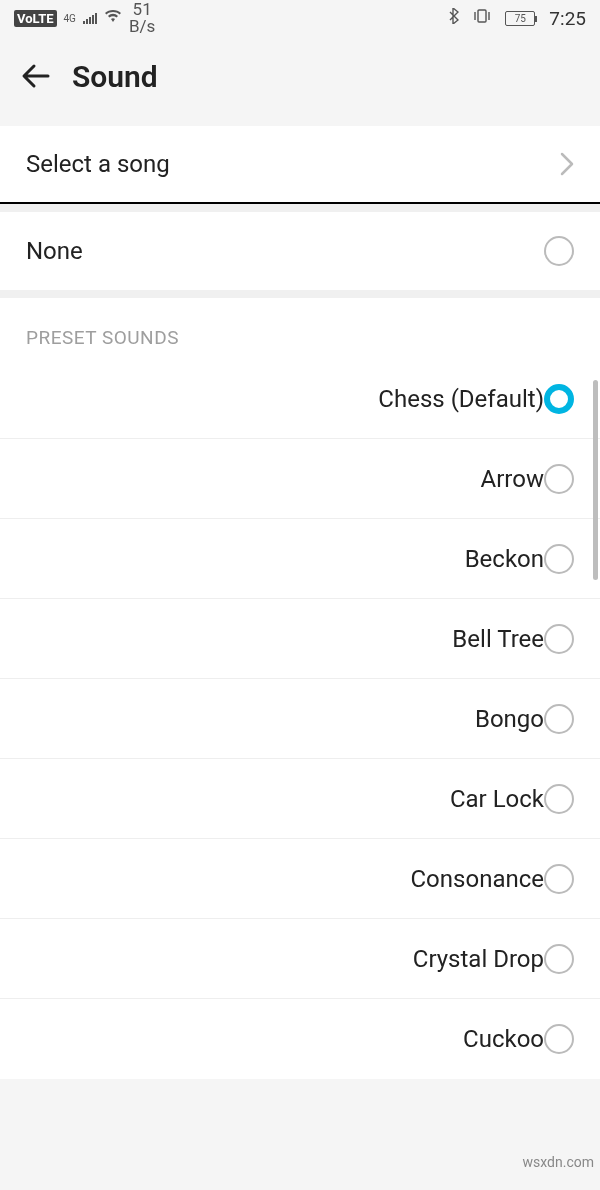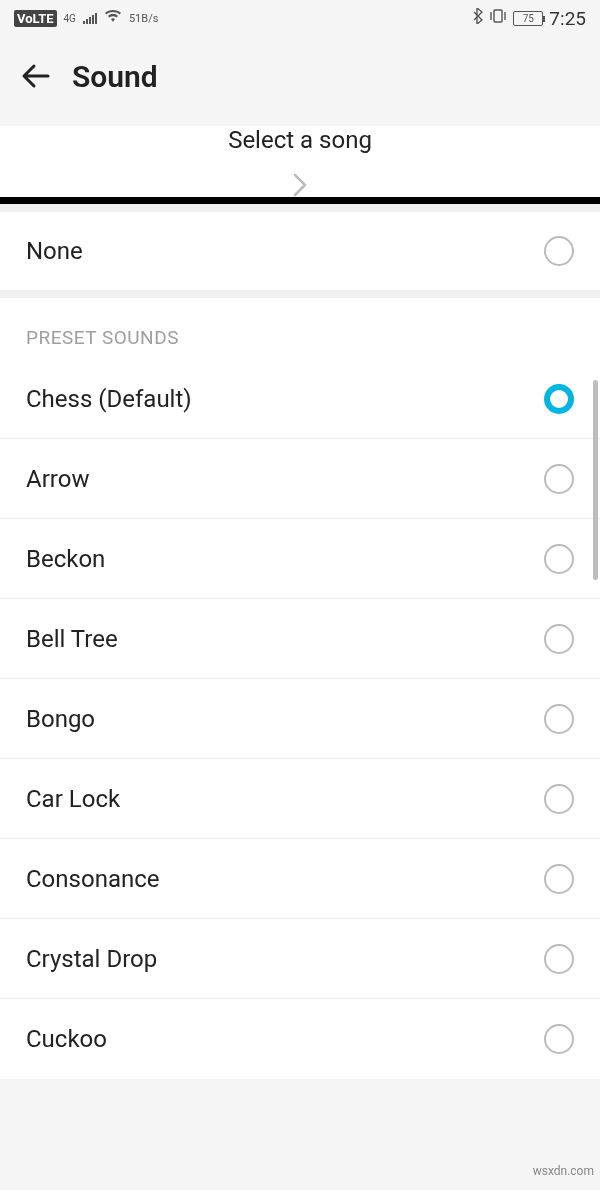--- a/index.html
+++ b/index.html
@@ -15,21 +15,21 @@
       height: 36px;
       background: #f5f5f5;
       display: flex;
       align-items: center;
       justify-content: space-between;
       padding: 0 14px;
       font-size: 15px;
       color: #444;
     }
     .status-left { display: flex; align-items: center; gap: 7px; }
-    .status-right { display: flex; align-items: center; gap: 6px; }
+    .status-right { display: flex; align-items: center; gap: 14px; }
     .volte-badge {
       background: #444;
       color: #fff;
       font-size: 13px;
       font-weight: bold;
       padding: 1px 3px;
       border-radius: 2px;
     }
     .net-label { font-size: 10px; color: #555; }
     .signal-bars {
@@ -41,22 +41,22 @@
     .signal-bars span {
       width: 2px;
       background: #555;
     }
     .signal-bars span:nth-child(1){height:3px}
     .signal-bars span:nth-child(2){height:5px}
     .signal-bars span:nth-child(3){height:7px}
     .signal-bars span:nth-child(4){height:9px}
     .signal-bars span:nth-child(5){height:11px}
     .speed-block {
-      display:flex; flex-direction:row; line-height:1;
-      font-size:11px; color:#555; align-items:center;
+      display:flex; flex-direction:column; line-height:1;
+      font-size:17px; color:#555; align-items:center;
     }
     .battery-box {
       border: 1.5px solid #555;
       border-radius: 2px;
       width: 30px; height: 15px;
       position: relative;
       display:flex; align-items:center; justify-content:center;
       font-size:10px; color:#555;
     }
     .battery-box::after {
@@ -96,21 +96,21 @@
     .chevron svg { display:block; }
     .section-header {
       background: #fff;
       padding: 28px 18px 10px 26px;
       font-size: 19px;
       color: #9e9e9e;
       letter-spacing: 0.5px;
     }
     .list { background:#fff; }
     .list-row {
-      display:flex; align-items:center; justify-content:space-between;
+      display:flex; align-items:center; justify-content:flex-end;
       padding: 0 26px;
       height: 80px;
       border-bottom: 1px solid #eee;
     }
     .list-row:last-child { border-bottom: none; }
     .radio-outer {
       width: 30px; height: 30px;
       border: 2px solid #bbb;
       border-radius: 50%;
       display:flex; align-items:center; justify-content:center;
@@ -124,22 +124,22 @@
       right: 2px;
       top: 380px;
       width: 5px;
       height: 200px;
       background: #bdbdbd;
       border-radius: 3px;
     }
     .watermark {
       position:absolute;
       right: 6px;
-      bottom: 12px;
-      font-size: 12px;
+      bottom: 20px;
+      font-size: 14px;
       color: #888;
     }
   </style>
 </head>
 <body>
 
 <div class="status-bar">
   <div class="status-left">
     <span class="volte-badge">VoLTE</span>
     <span class="net-label">4G</span>
@@ -181,21 +181,21 @@
 
 <div class="header">
   <div class="back-btn">
     <svg width="32" height="32" viewBox="0 0 32 32">
       <path d="M28 16 L6 16 M14 6 L4 16 L14 26" stroke="#222" stroke-width="3" fill="none" stroke-linecap="round" stroke-linejoin="round"></path>
     </svg>
   </div>
   <div class="page-title">Sound</div>
 </div>
 
-<div class="row" style="border-bottom:7px solid #000000;flex-direction:column;">
+<div class="row" style="border-bottom:2px solid #000000;">
   <span class="row-label">Select a song</span>
   <span class="chevron">
     <svg width="14" height="24" viewBox="0 0 14 24">
         <path d="M2 2 L12 12 L2 22" stroke="#bbb" stroke-width="2.5" fill="none" stroke-linecap="round" stroke-linejoin="round"></path>
       </svg>
   </span>
 </div>
 
 <div class="section-gap"></div>
 

